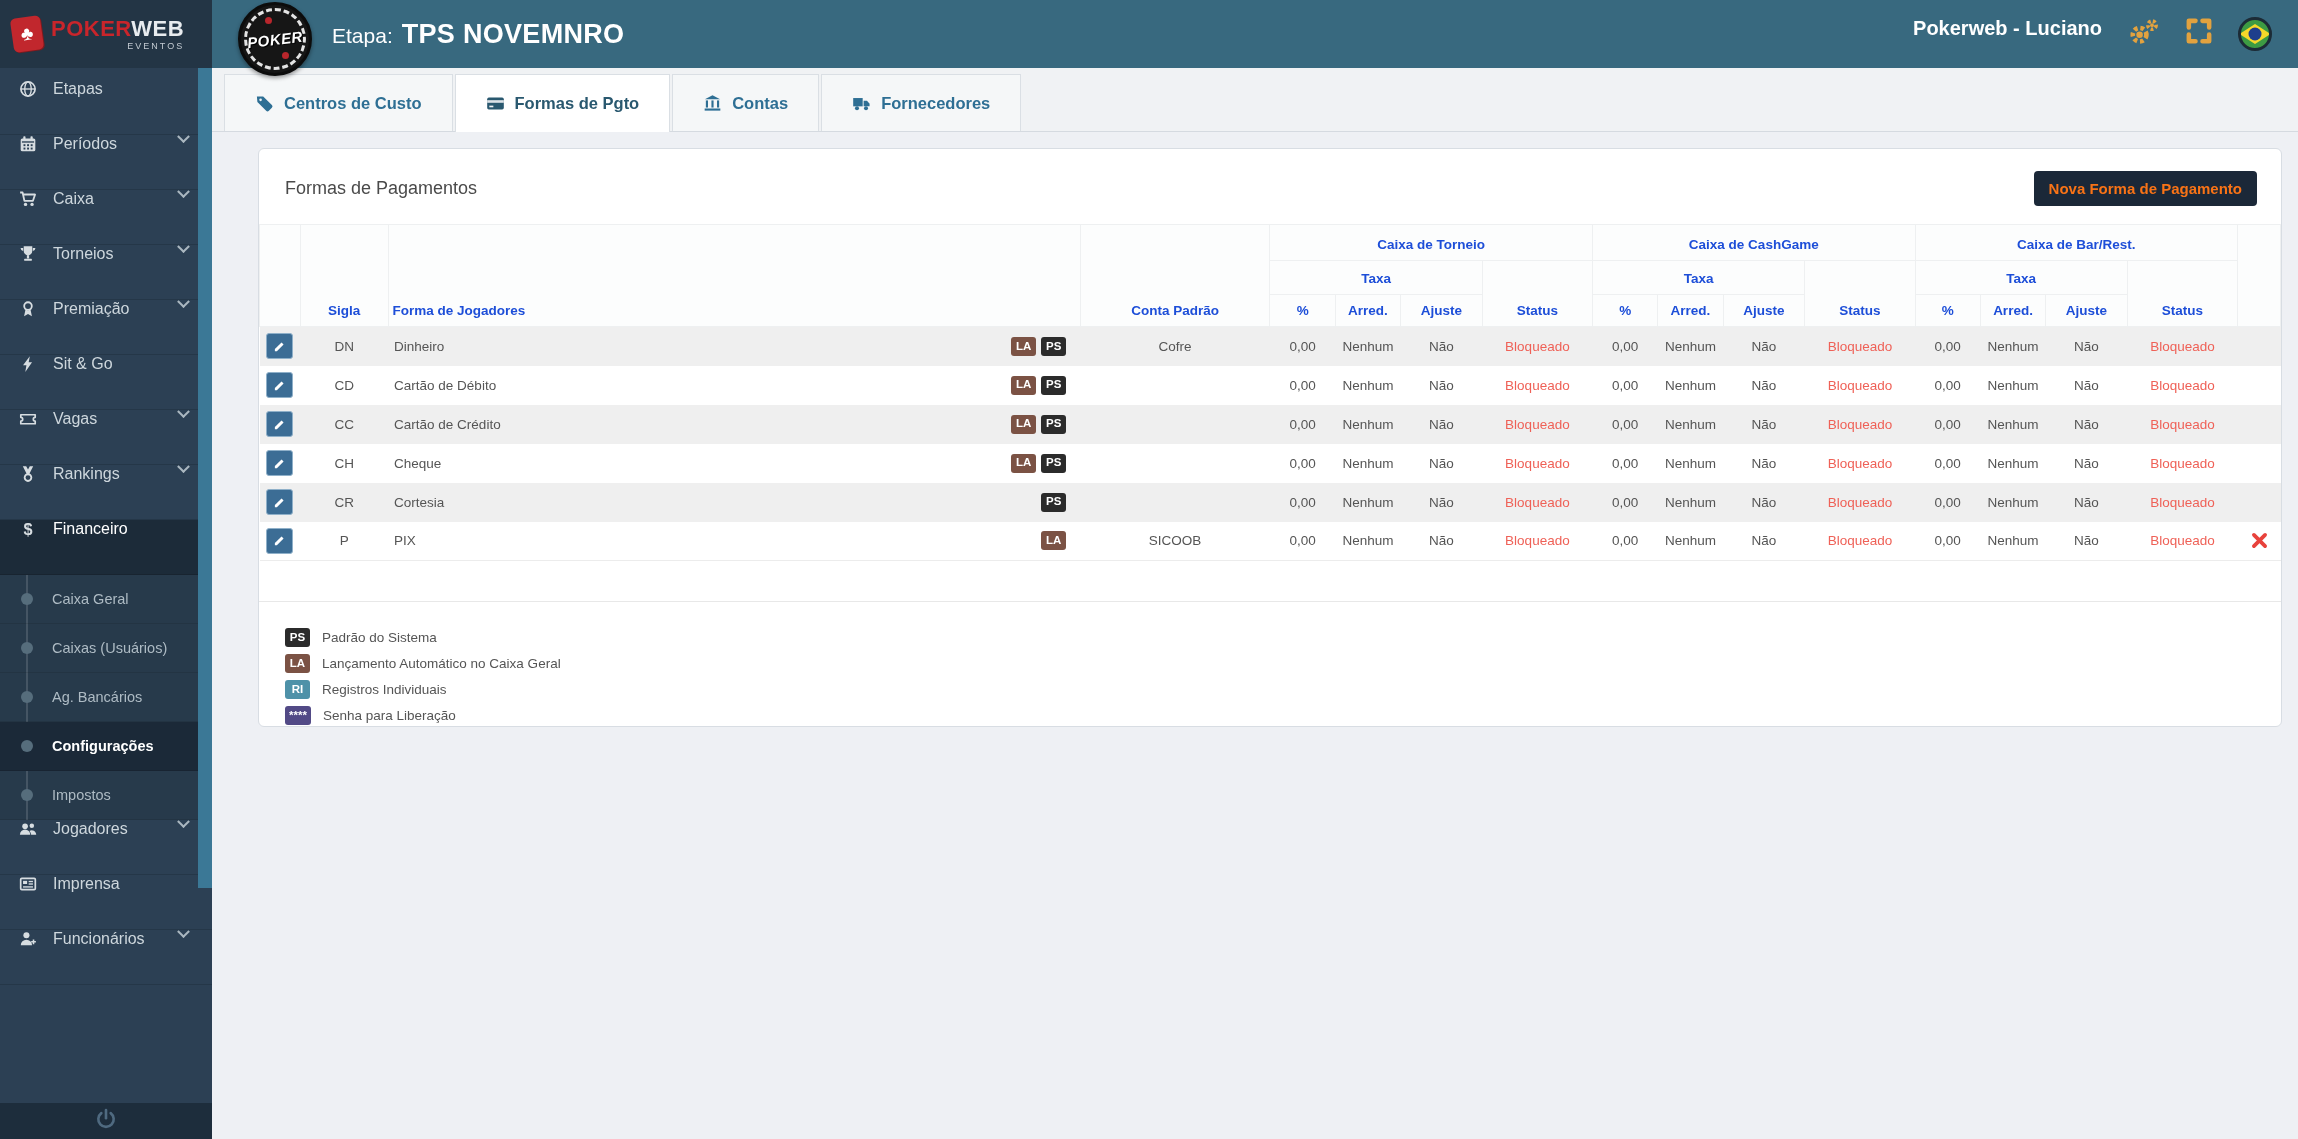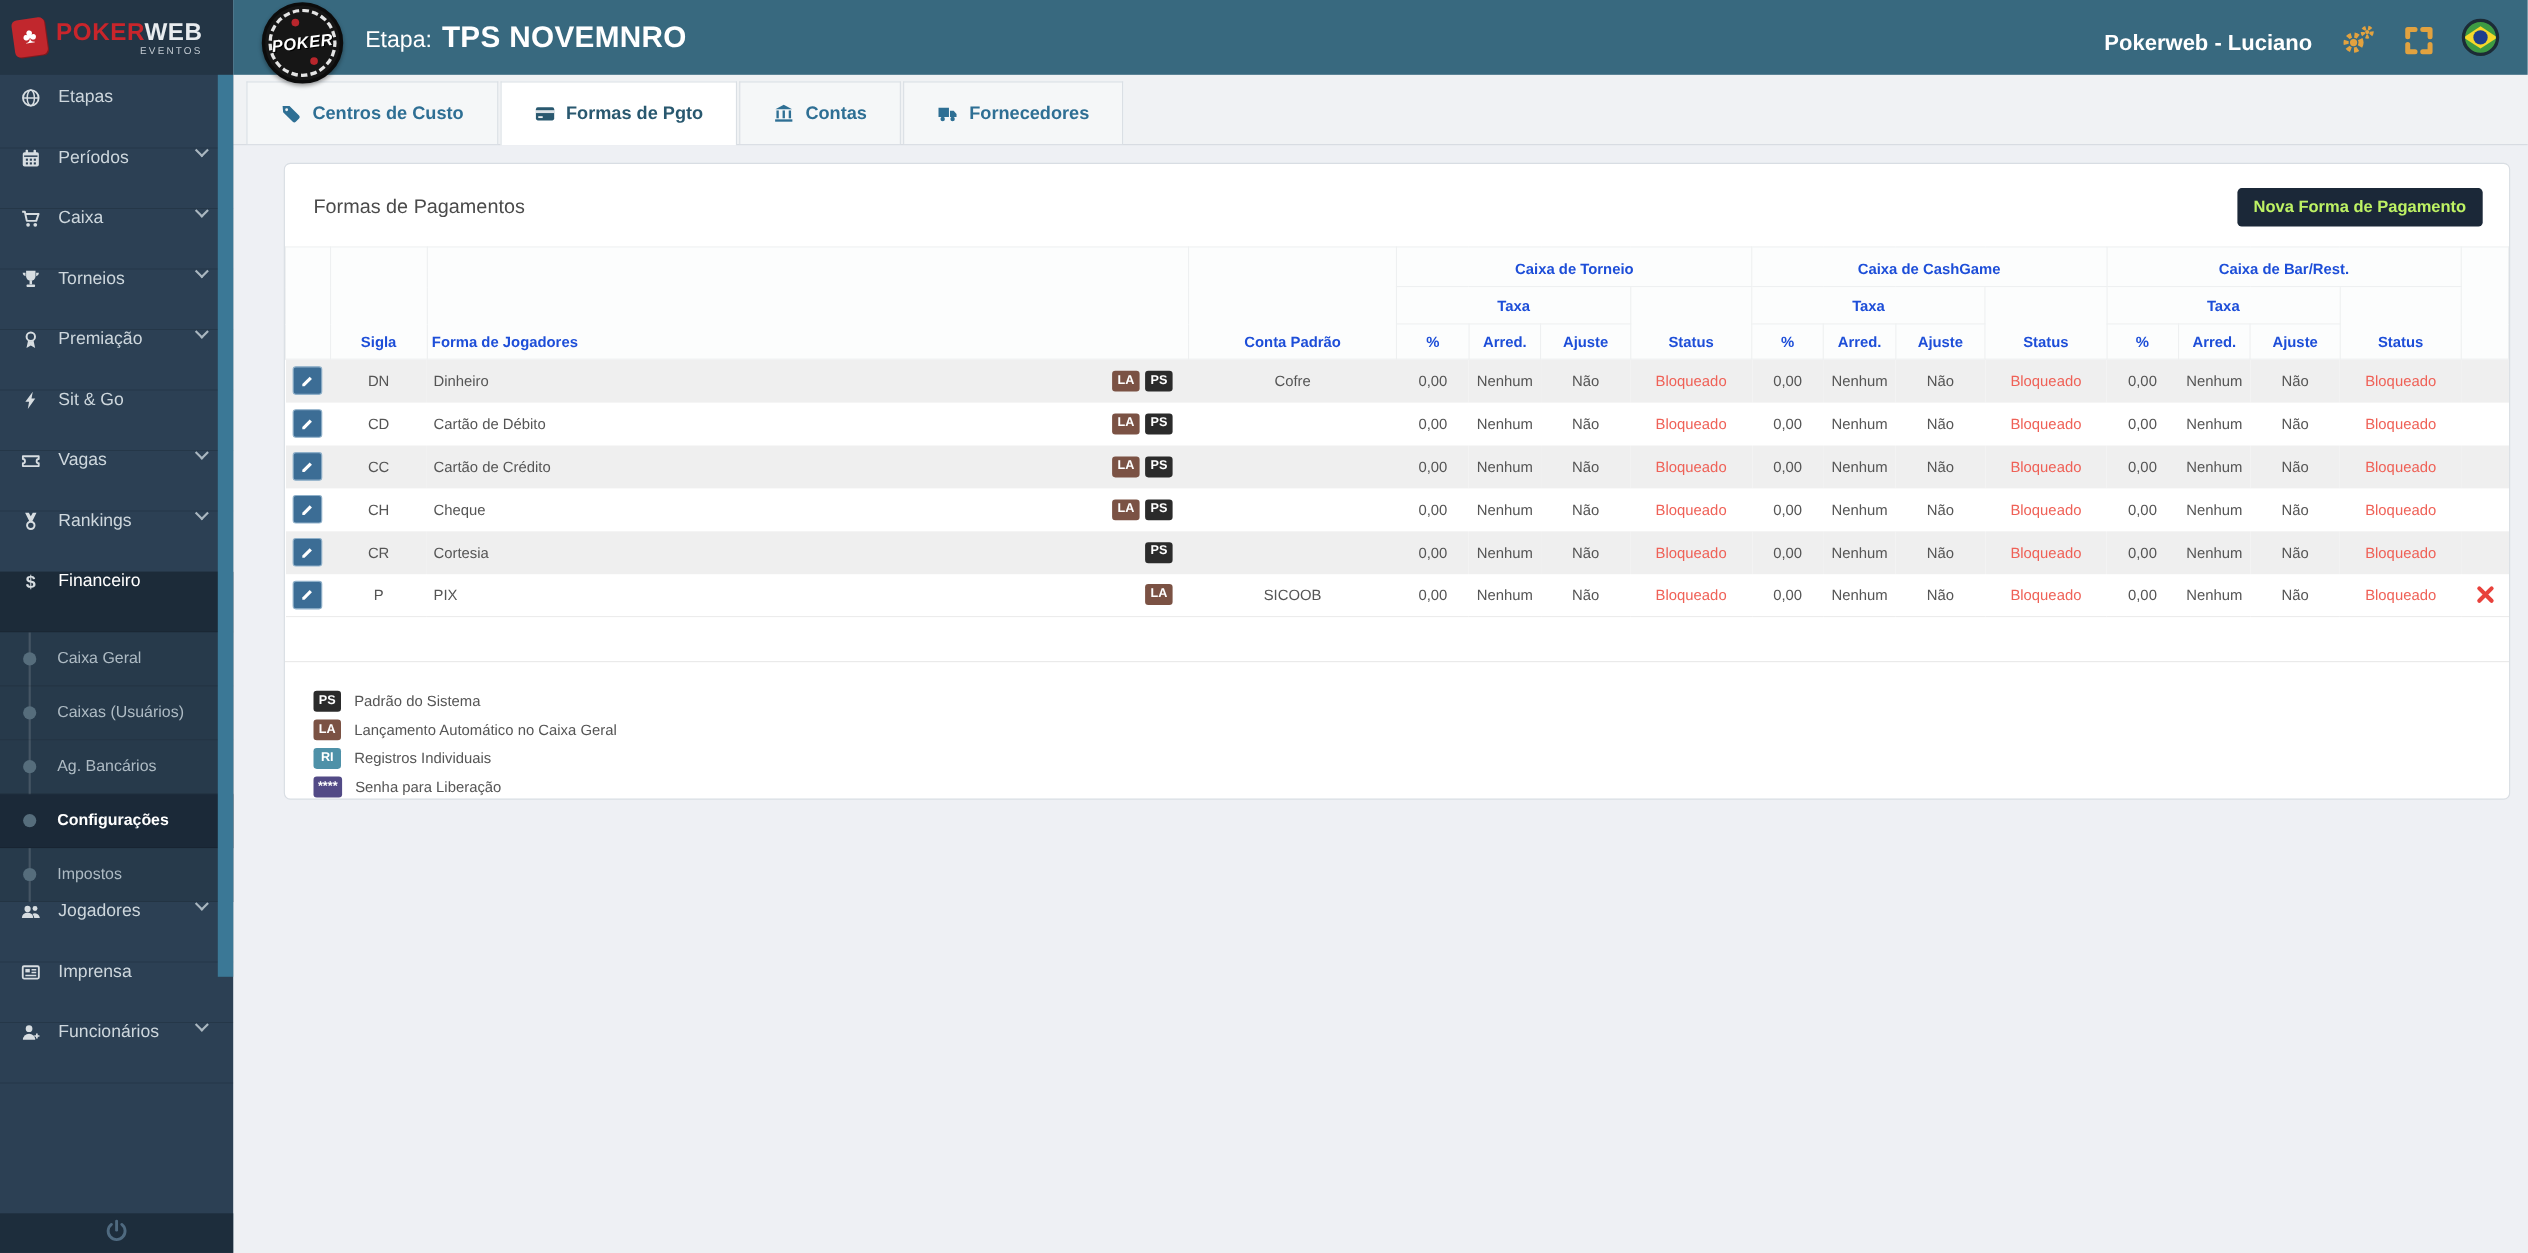--- a/index.html
+++ b/index.html
@@ -35,40 +35,40 @@
   
   .main{flex:1;min-width:0;display:flex;flex-direction:column}
   .topbar{height:68px;flex:none;background:#38697f;display:flex;align-items:center;padding:0 26px;position:relative;z-index:3}
   .chip{position:relative;top:5px;width:74px;height:74px;flex:none;border-radius:50%;background:#161616;border:3px solid #0c0c0c;display:flex;align-items:center;justify-content:center;box-shadow:0 2px 4px rgba(0,0,0,.4)}
   .chip-ring{position:absolute;inset:3px;border:3px dashed #e4e4e4;border-radius:50%}
   .chip-text{color:#fff;font-weight:bold;font-style:italic;font-size:15px;letter-spacing:.5px;transform:rotate(-7deg);text-shadow:1px 1px 0 #000}
   .chip-dot{position:absolute;width:7px;height:7px;border-radius:50%;background:#b8262c}
   .chip-dot.d1{top:12px;left:24px}.chip-dot.d2{bottom:14px;right:20px}
   .etapa{margin-left:20px;color:#fff;font-size:21px;display:flex;align-items:baseline;gap:9px;white-space:nowrap}
   .etapa b{font-size:27px;letter-spacing:.3px}
-  .topbar-right{margin-left:auto;display:flex;align-items:flex-end;gap:24px}
+  .topbar-right{margin-left:auto;display:flex;align-items:flex-start;gap:24px}
   .user-name{color:#fff;font-weight:bold;font-size:20px}
   .top-icon{cursor:pointer;display:flex;align-items:center}
   .flag{position:relative;width:34px;height:34px;border-radius:50%;background:#3d9b43;border:3px solid #1c2b36;overflow:hidden;cursor:pointer}
   .flag-diamond{position:absolute;left:50%;top:50%;width:19px;height:19px;background:#f6d82a;transform:translate(-50%,-50%) scale(1.15,.75) rotate(45deg)}
   .flag-circle{position:absolute;left:50%;top:50%;width:13px;height:13px;border-radius:50%;background:#1e3e8c;transform:translate(-50%,-50%)}
 
   
   .tabbar{height:64px;flex:none;background:#f0f2f4;border-bottom:1px solid #d5dae0;display:flex;align-items:flex-end;padding-left:12px}
   .tab{height:57px;display:flex;align-items:center;gap:10px;padding:0 30px;background:#f5f7f8;border:1px solid #dadfe4;border-bottom:none;color:#2e6f94;font-weight:bold;font-size:16.5px;cursor:pointer}
   .tab+.tab{margin-left:2px}
   .tab svg{width:19px;height:19px}
   .tab.active{background:#fff;height:58px;margin-bottom:-1px;color:#29586f}
 
   
   .content{flex:1;padding:16px 16px 0 46px}
   .panel{background:#fff;border:1px solid #d8dde3;border-radius:6px;height:579px;overflow:hidden}
   .panel-head{display:flex;align-items:center;justify-content:space-between;padding:22px 24px 18px 26px}
   .panel-title{font-size:18px;color:#4a4a4a}
-  .new-btn{background:#1b2838;color:#bef264;font-weight:bold;font-size:15px;padding:9px 15px;border-radius:4px;border:none;cursor:pointer;font-family:"Liberation Sans",sans-serif}
+  .new-btn{background:#1b2838;color:#f97316;font-weight:bold;font-size:15px;padding:9px 15px;border-radius:4px;border:none;cursor:pointer;font-family:"Liberation Sans",sans-serif}
 
   table.pay{width:100%;border-collapse:collapse;font-size:13.5px;color:#555;table-layout:fixed}
   table.pay thead th{background:#fcfdfd;border:1px solid #eef0f1;color:#1d4ed8;font-weight:bold;font-size:13.5px;padding:8px 4px;vertical-align:bottom;}
   th.group-h{vertical-align:middle;height:36px}
   th.taxa-h{vertical-align:middle;height:34px}
   th.left-h{padding-bottom:12px}
   th.forma-h{text-align:left;padding-left:14px}
   table.pay tbody td{padding:0 6px;height:39px;text-align:center;vertical-align:middle}
   table.pay tbody tr:nth-child(odd){background:#efefef}
   table.pay tbody tr:last-child td{border-bottom:1px solid #ececec}

